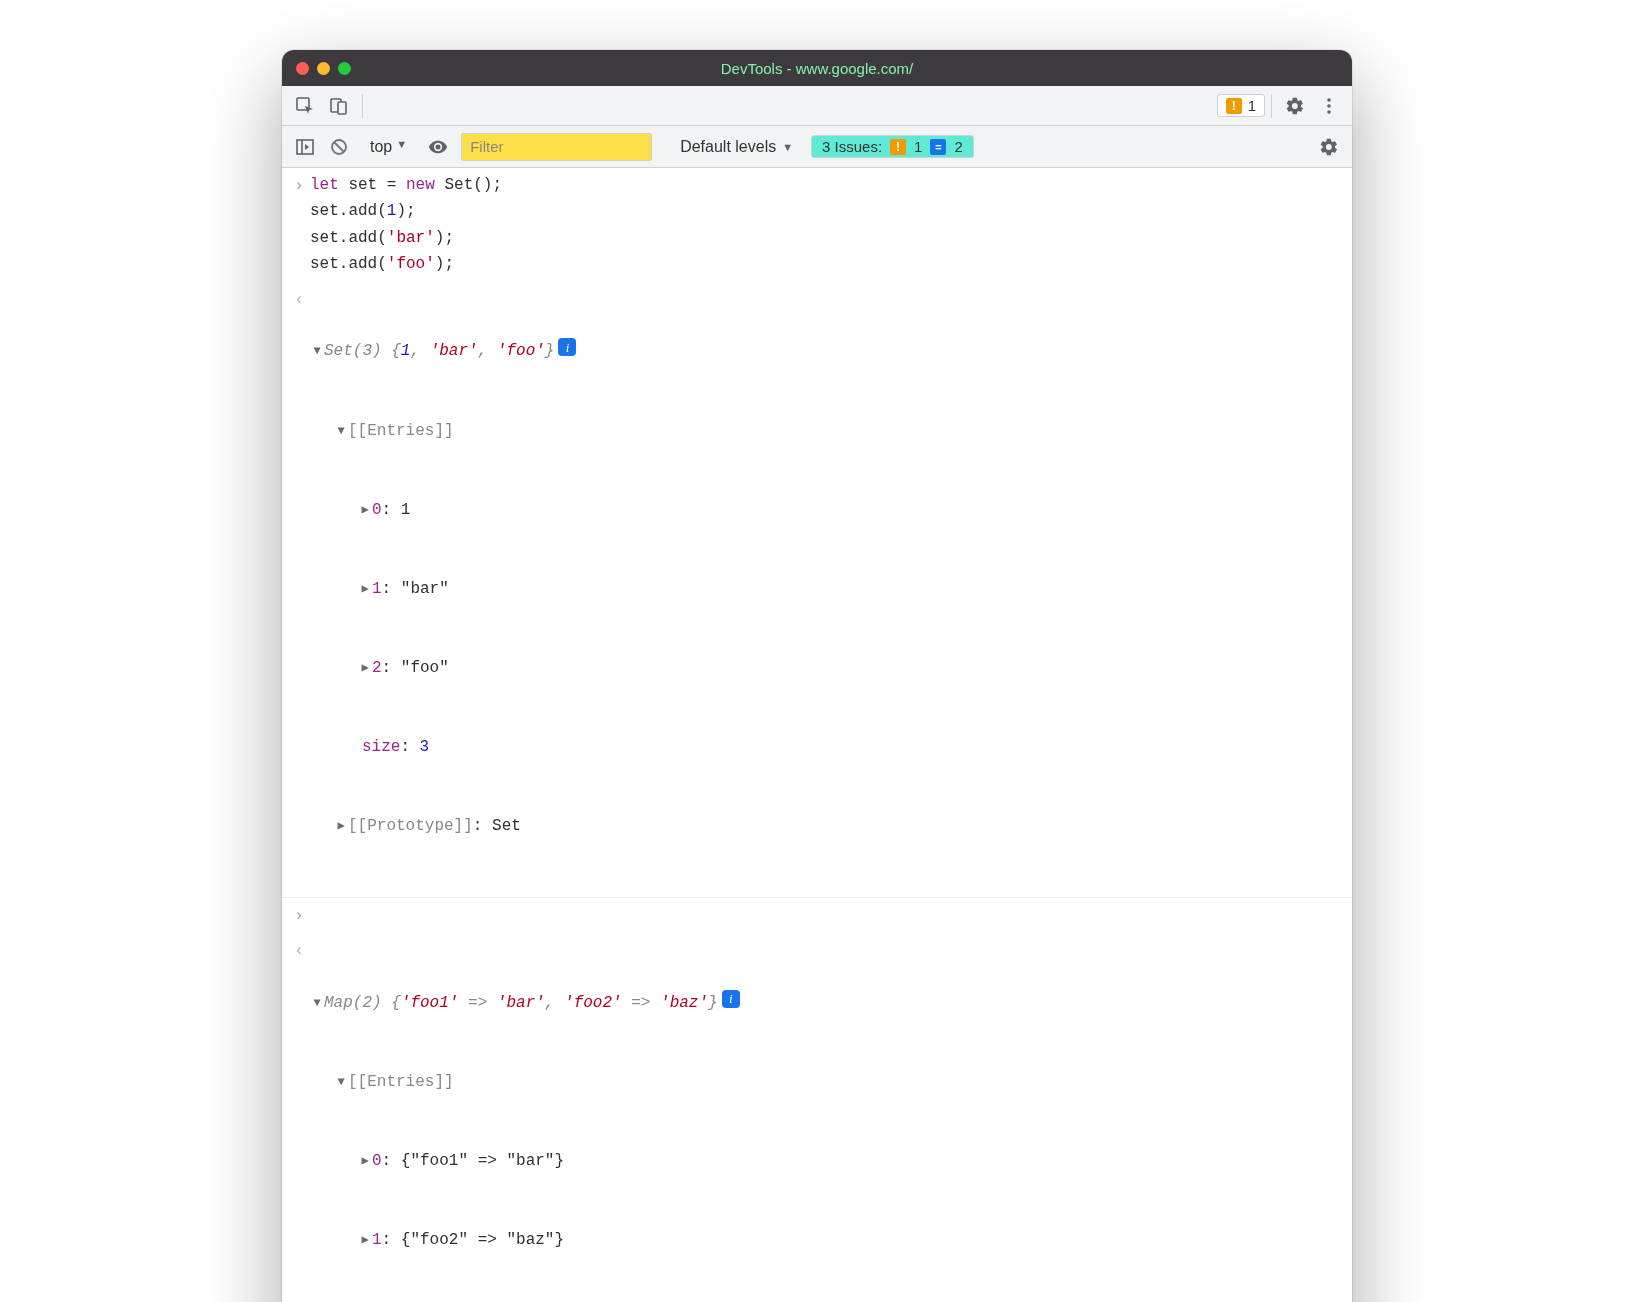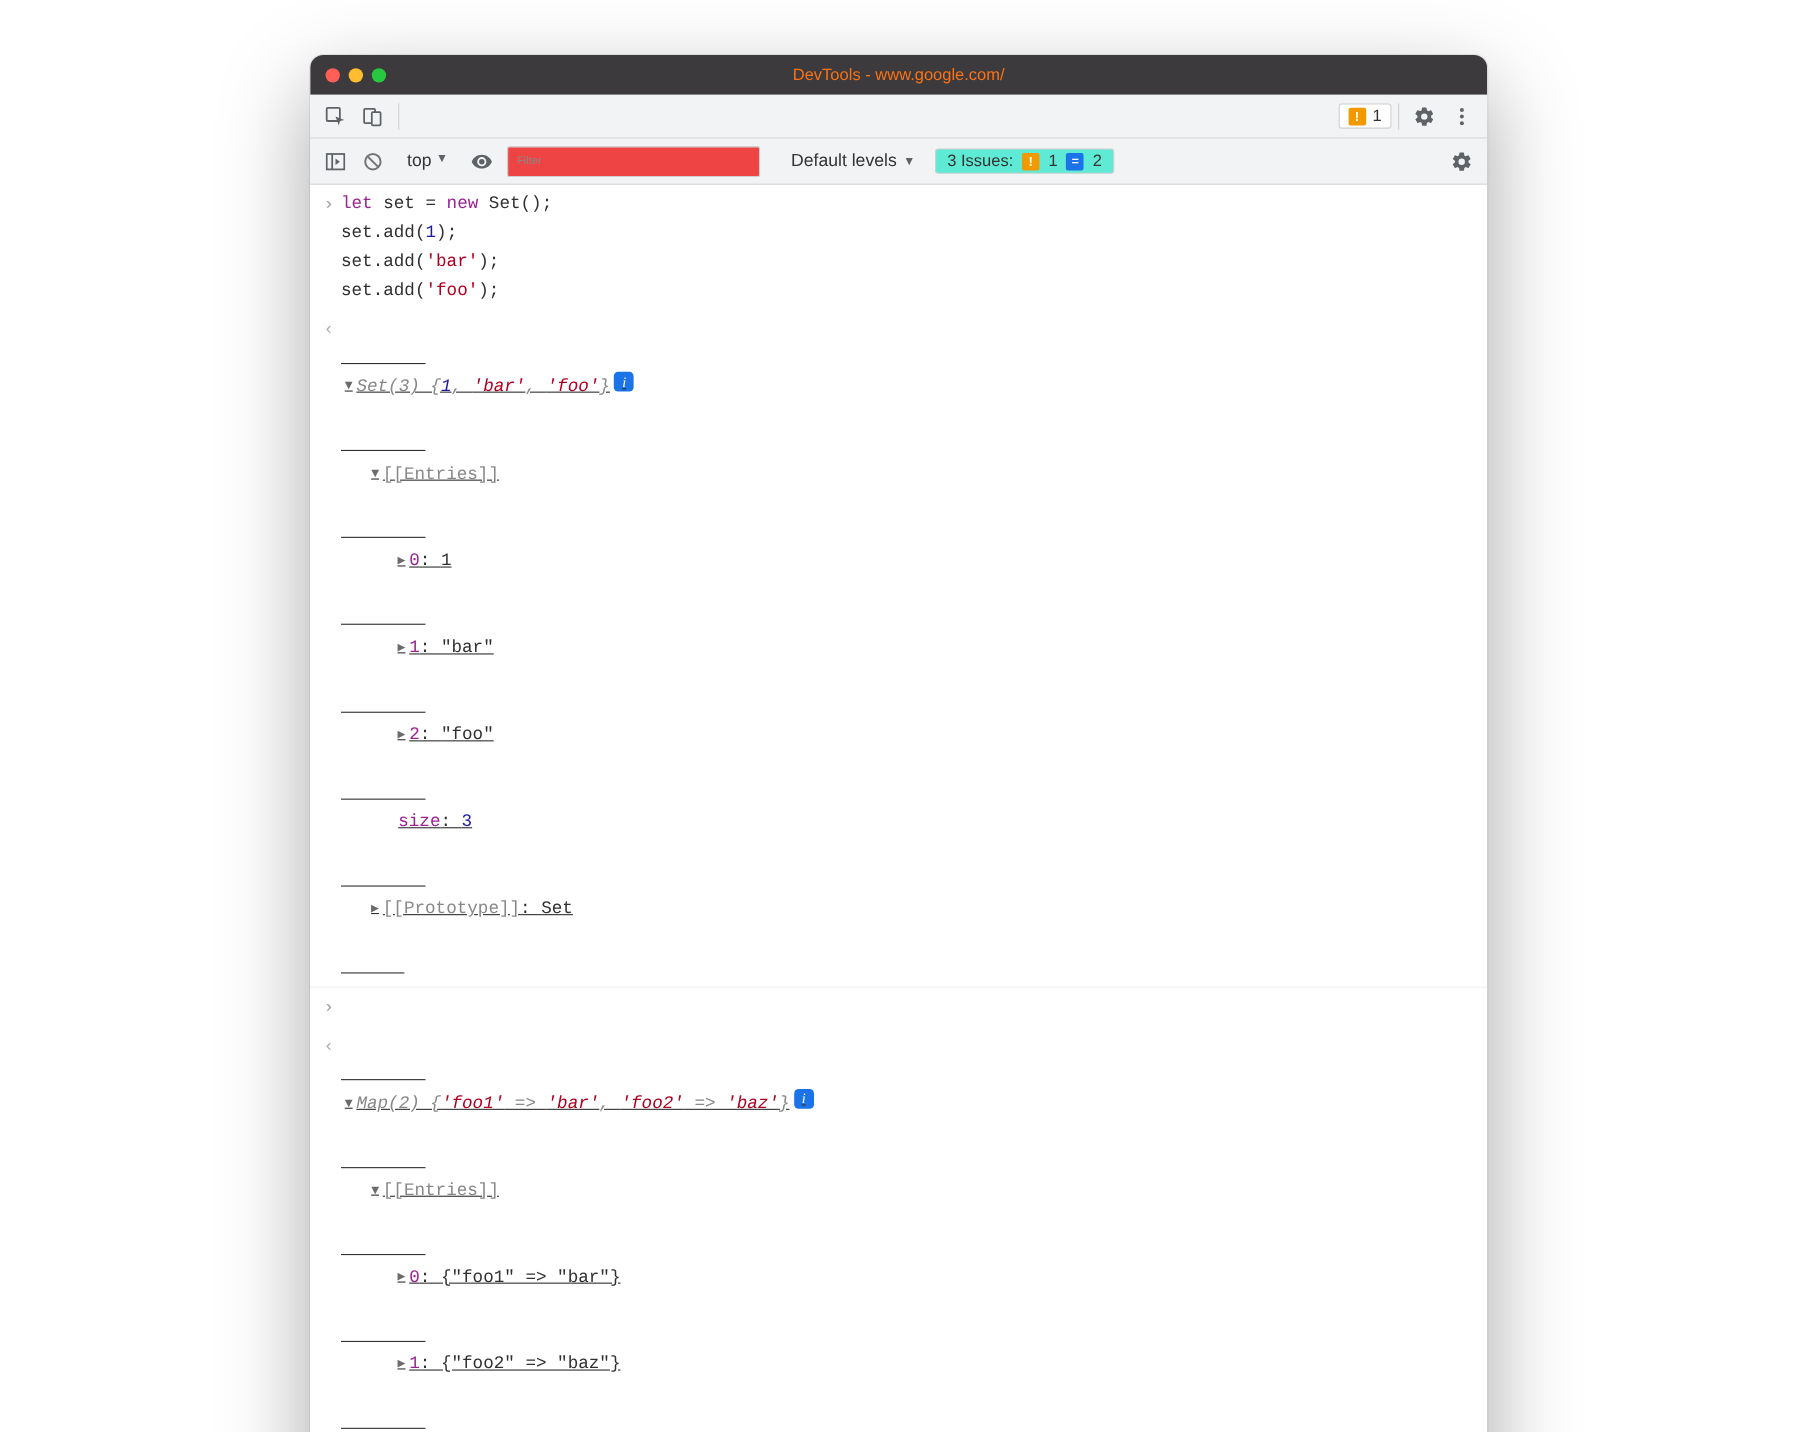--- a/index.html
+++ b/index.html
@@ -26,21 +26,21 @@
     padding: 0 14px;
     position: relative;
   }
   .traffic-lights { display: flex; gap: 8px; }
   .traffic-lights .dot { width: 13px; height: 13px; border-radius: 50%; }
   .dot.red { background: #ff5f57; }
   .dot.yellow { background: #febc2e; }
   .dot.green { background: #28c840; }
   .titlebar-title {
     position: absolute; left: 0; right: 0; text-align: center;
-    color: #f97316; font-size: 15px; font-weight: 500;
+    color: #86efac; font-size: 15px; font-weight: 500;
     pointer-events: none;
   }
   .toolbar {
     display: flex; align-items: center; height: 40px;
     border-bottom: 1px solid #d0d0d0;
     background: #f1f3f4;
     padding: 0 6px;
   }
   .toolbar .icon-btn {
     width: 34px; height: 34px; display: flex; align-items: center; justify-content: center;
@@ -67,22 +67,22 @@
     border-bottom: 1px solid #d0d0d0;
     background: #f1f3f4;
     padding: 0 8px; gap: 4px;
   }
   .subtoolbar .icon-btn { width: 30px; height: 30px; display:flex; align-items:center; justify-content:center; color:#5f6368; cursor:pointer; }
   .context-select {
     display: flex; align-items: flex-start; gap: 4px; padding: 4px 8px;
     color: #333; font-size: 16px; cursor: pointer;
   }
   .filter-input {
-    border: 1px solid #cfcfcf; background:#ef4444; height: 28px;
-    padding: 0 8px; font-size: 10px; width: 230px; border-radius: 2px;
+    border: 1px solid #cfcfcf; background:#fde047; height: 28px;
+    padding: 0 8px; font-size: 15px; width: 191px; border-radius: 2px;
     color: #333;
   }
   .filter-input::placeholder { color: #888; }
   .levels { display:flex; align-items:center; gap:6px; color:#333; font-size:16px; padding:0 10px; cursor:pointer; }
   .issues-pill {
     display:flex; align-items:center; gap:8px;
     background:#5eead4; border:1px solid #d0d0d0; border-radius:3px;
     padding:2px 10px; font-size:15px; color:#333;
   }
   .console-body {
@@ -100,21 +100,21 @@
   .str { color:#b00020; }
   .ital { font-style: italic; }
   .dim { color:#888; }
   .prop { color:#9b2393; }
   .info-badge {
     display:inline-flex; width:18px; height:18px; background:#1a73e8;
     color:#fff; font-style:italic; font-family: Georgia, serif;
     font-size:13px; border-radius:4px; align-items:center; justify-content:center;
     vertical-align: middle; margin-left:4px;
   }
-  .tree { padding-left: 0; text-decoration: underline; }
+  .tree { padding-left: 0; }
   .tree-line { display:flex; align-items:flex-start; }
   .arrow { display:inline-block; width:14px; color:#6b6b6b; user-select:none; cursor:pointer; font-size:12px; padding-top:4px; text-align:center; }
   .arrow.down::before { content:"▼"; }
   .arrow.right::before { content:"▶"; }
   .indent { display:inline-block; }
   svg { display:block; }
 </style>
 </head>
 <body>
 

